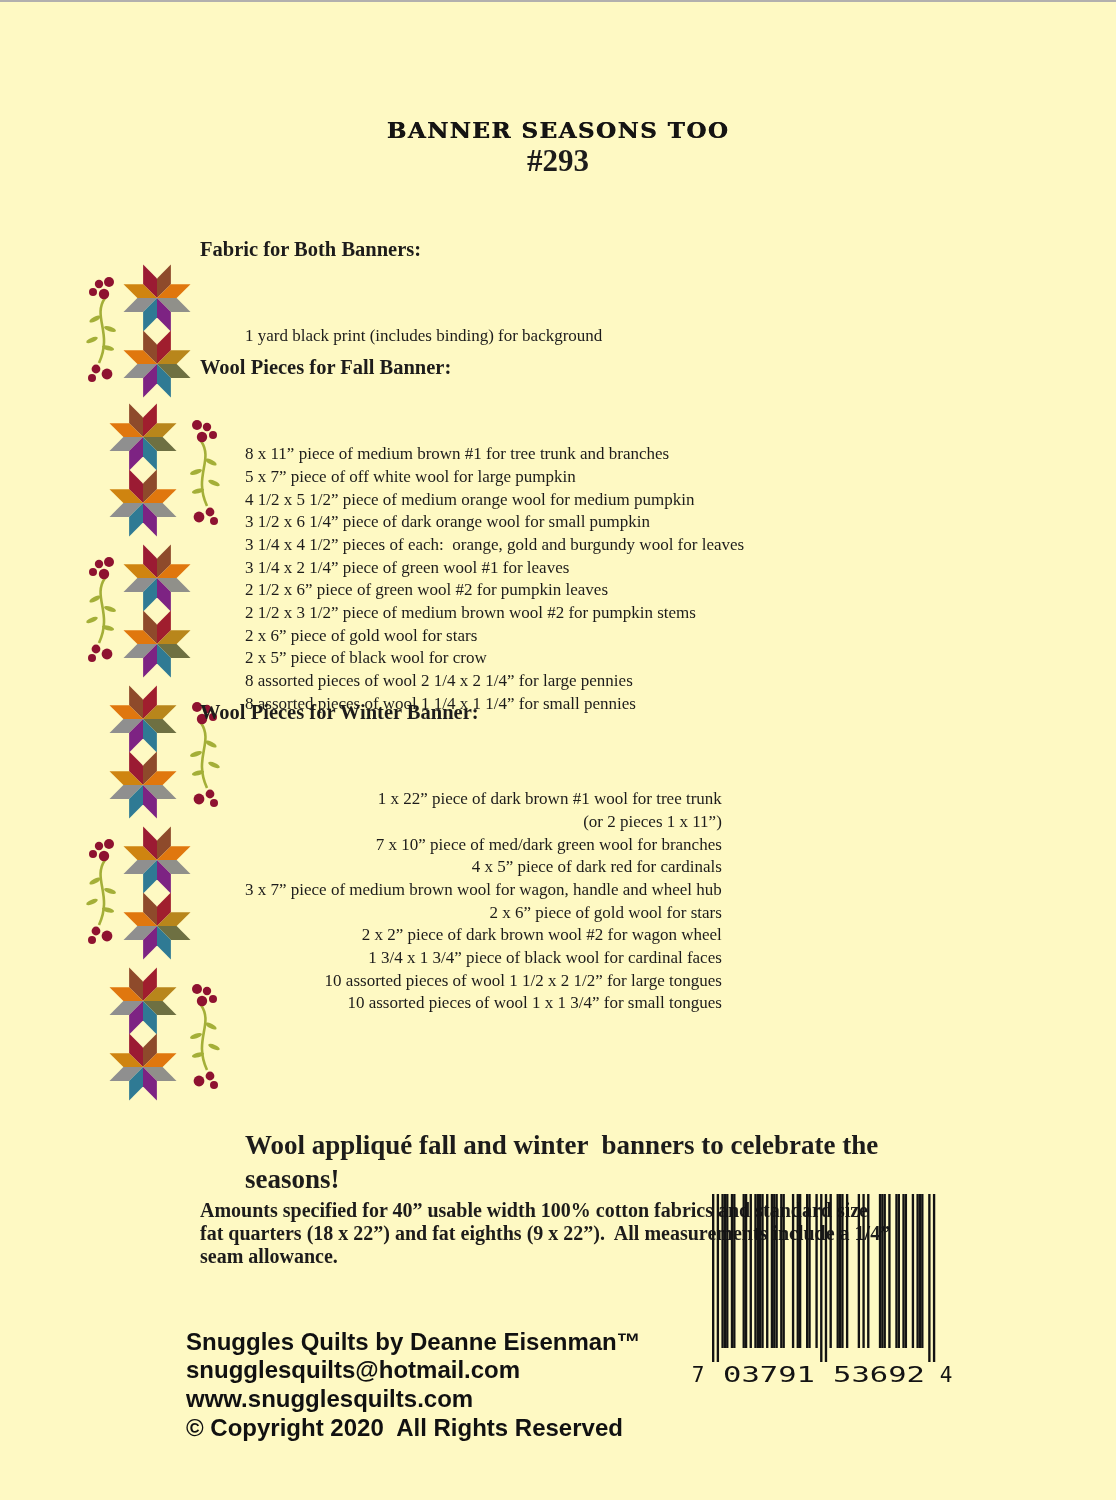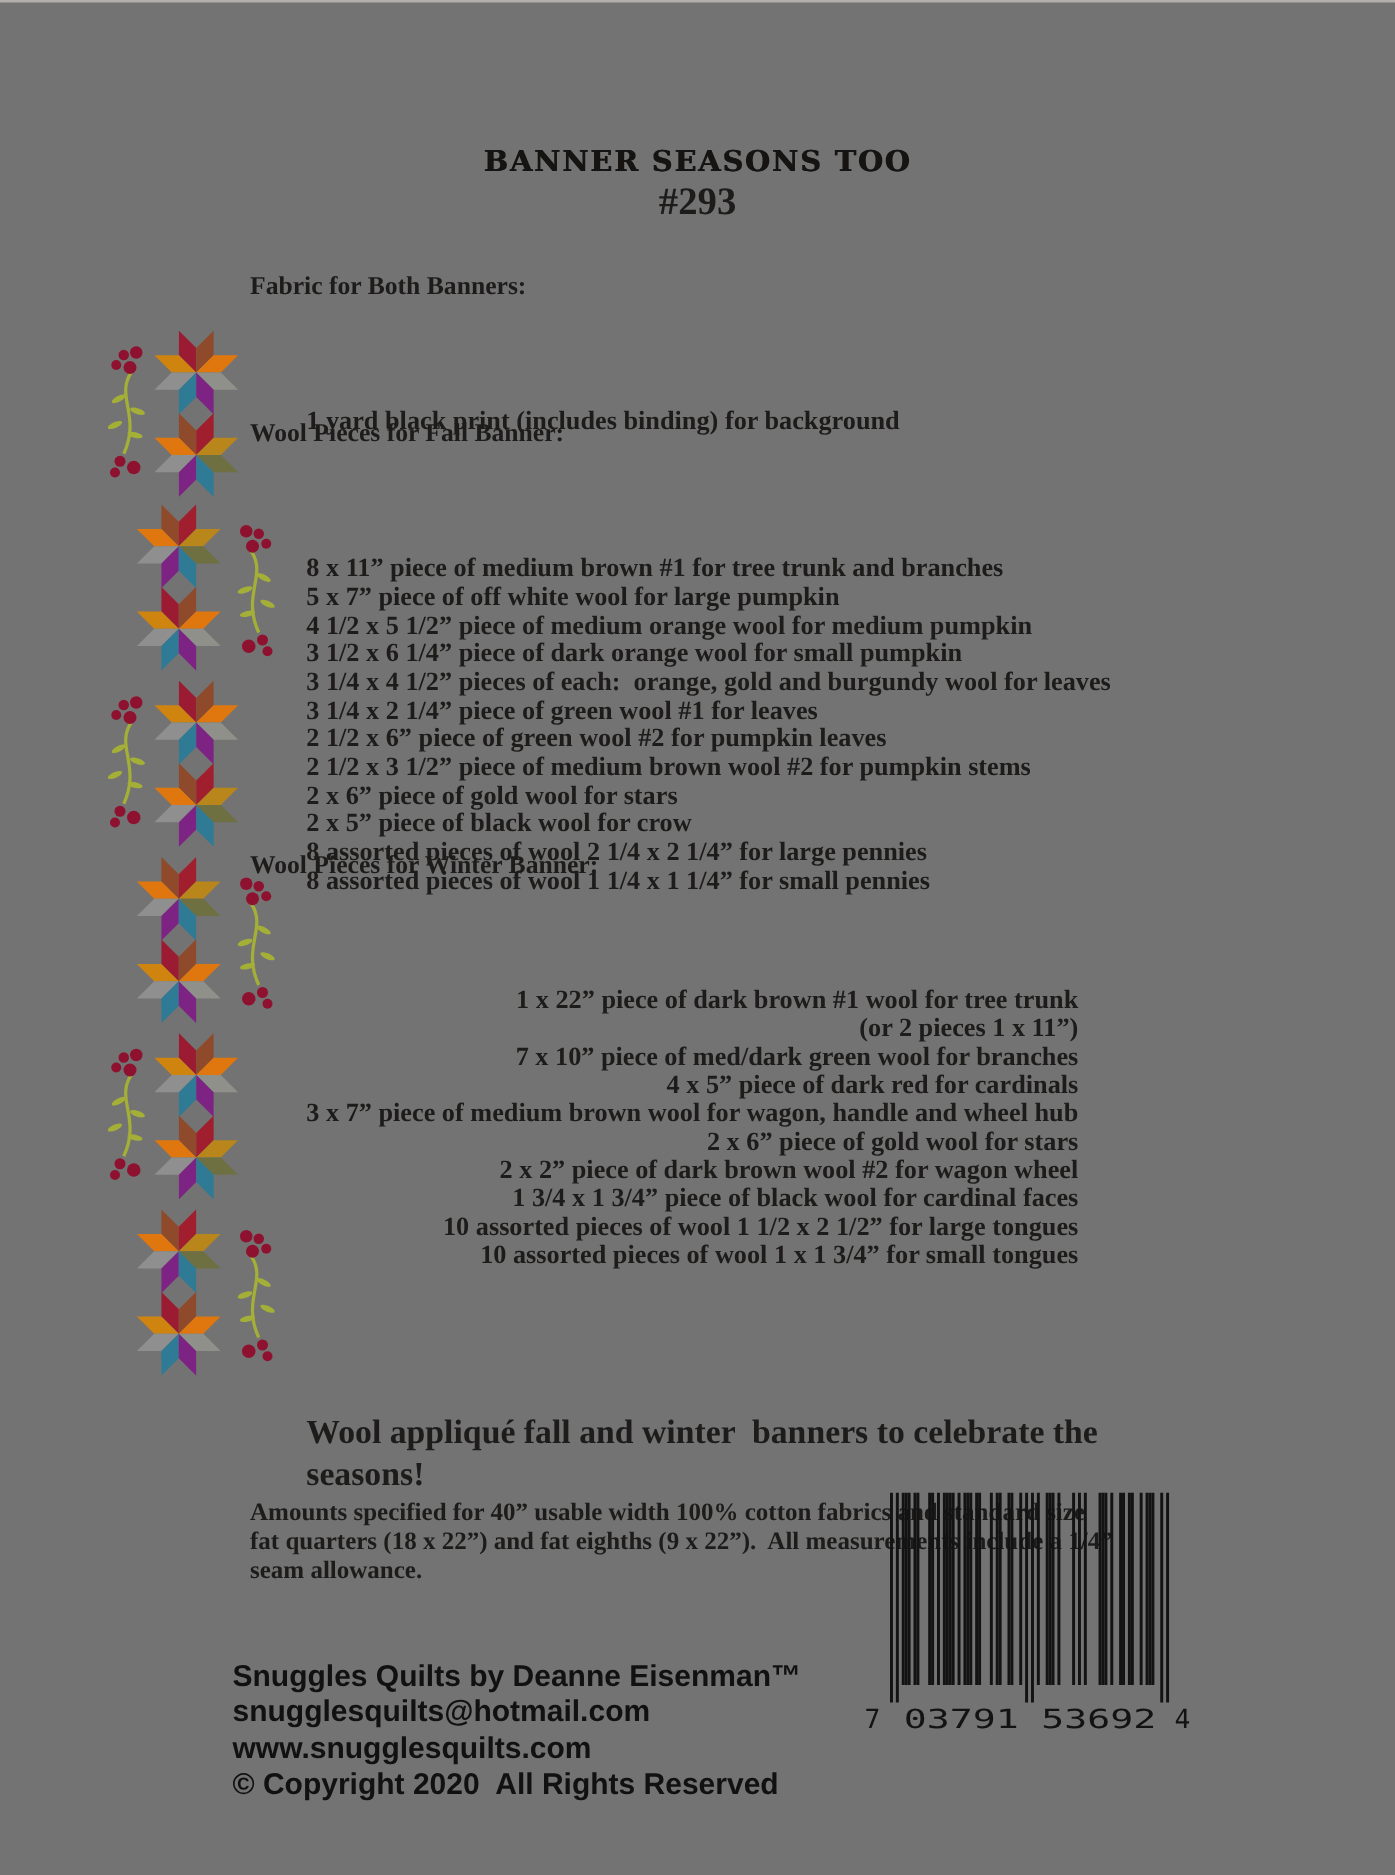--- a/index.html
+++ b/index.html
@@ -1,38 +1,38 @@
 <!DOCTYPE html>
 <html><head>
 <meta charset="utf-8">
 <style>
   html,body{margin:0;padding:0;background:#ffffff;}
   .page{
-    position:relative;width:1116px;height:1500px;background:#737373;
+    position:relative;width:1116px;height:1500px;background:#fef9c3;
     overflow:hidden;font-family:"Liberation Serif",serif;color:#1d1c1b;
   }
   .scan-edge{position:absolute;top:0;left:0;width:100%;height:2px;background:#b2b0ae;}
 
   .title{
     position:absolute;top:116px;left:0;right:0;text-align:center;
     font-family:"DejaVu Serif",serif;font-weight:800;font-size:23px;
     letter-spacing:1.5px;color:#151413;
     text-shadow:0.6px 0 0 #151413;
   }
   .number{
     position:absolute;top:143px;left:0;right:0;text-align:center;
     font-weight:700;font-size:31px;
   }
 
-  .heading{position:absolute;left:200px;font-weight:700;font-size:20.5px;white-space:pre;}
+  .heading{position:absolute;left:200px;font-weight:700;font-size:20.5px;white-space:pre;margin-top:20px;}
   .h-fabric{top:218px;}
   .h-fall{top:336px;}
   .h-winter{top:681px;}
 
-  .mat-list{position:absolute;left:245px;font-weight:700;font-size:21px;line-height:22.7px;white-space:pre-wrap;}
+  .mat-list{position:absolute;left:245px;font-weight:400;font-size:17px;line-height:22.7px;white-space:pre-wrap;}
   .list-fabric{top:257px;}
   .list-fall{top:375px;}
   .list-winter{top:720px;text-align:right;}
 
   .tagline{
     position:absolute;left:245px;top:1026px;
     font-size:27px;line-height:34px;font-weight:600;white-space:pre-wrap;
   }
   .note{
     position:absolute;left:200px;top:1131px;

